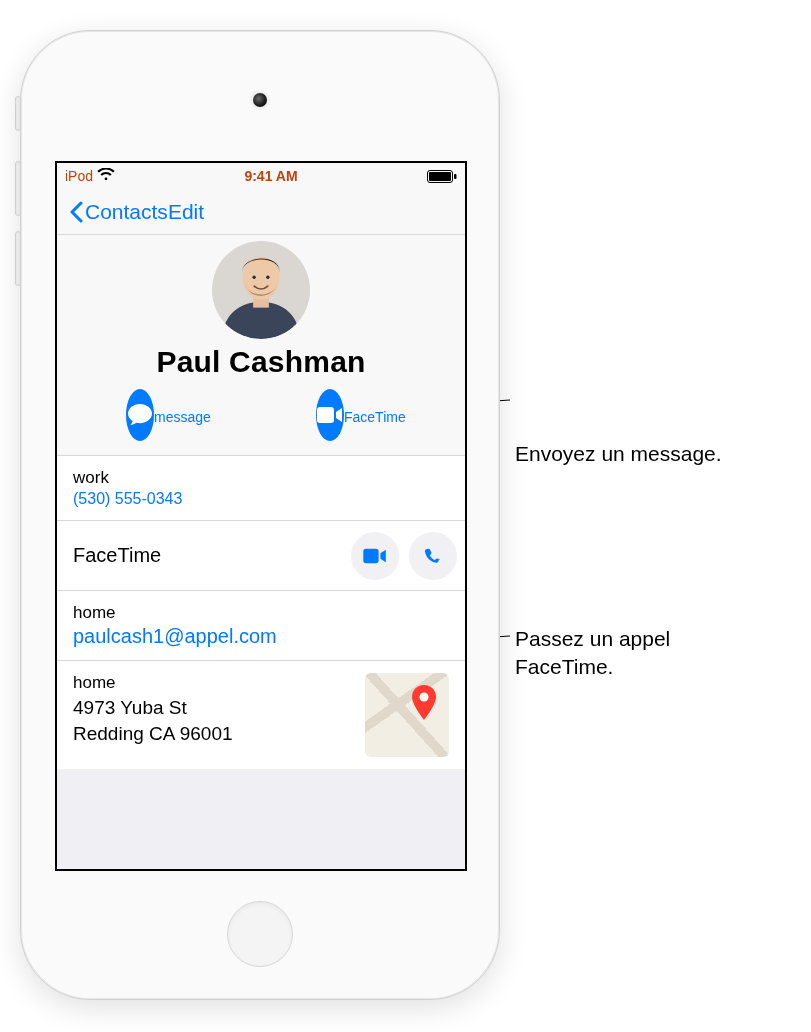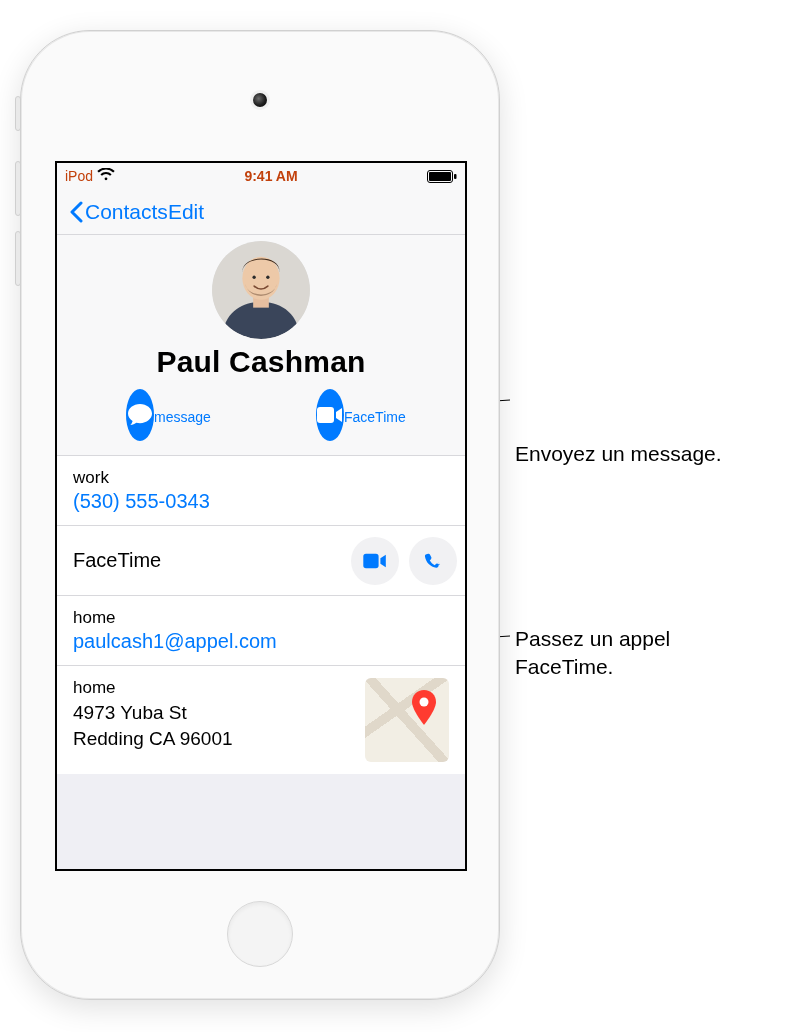--- a/index.html
+++ b/index.html
@@ -90,21 +90,21 @@
     display:flex; align-items:center; justify-content:center;
   }
   .action-label { font-size:14px; color:#007aff; margin-top:4px; }
 
   
   .details { background:#fff; }
   .row {
     padding:12px 16px; border-bottom:1px solid #d8d8dc; position:relative;
   }
   .row .label { font-size:17px; color:#000; }
-  .row .value-link { font-size:20px; color:#007aff; margin-top:2px; cursor:pointer; }
+  .row .value-link { font-size:16px; color:#007aff; margin-top:2px; cursor:pointer; }
   .row .value-plain { font-size:19px; color:#000; margin-top:2px; line-height:1.35; }
 
   .row.facetime { display:flex; align-items:center; padding-right:8px; height:70px; }
   .row.facetime .label { flex:1; font-size:20px; }
   .ft-btn {
     width:48px; height:48px; border-radius:50%; background:#f1f1f3;
     display:flex; align-items:center; justify-content:center;
     margin-left:10px; cursor:pointer;
   }
 

